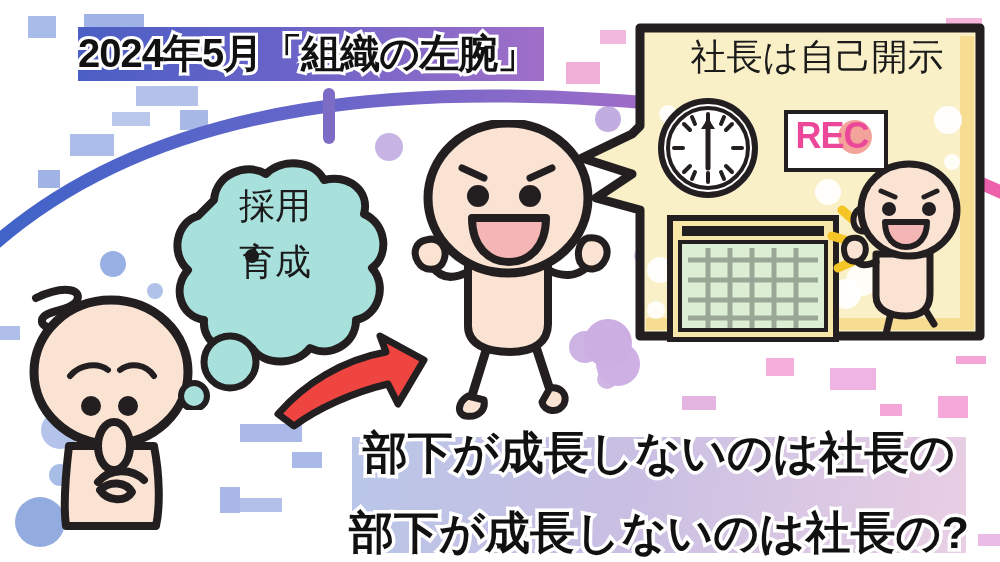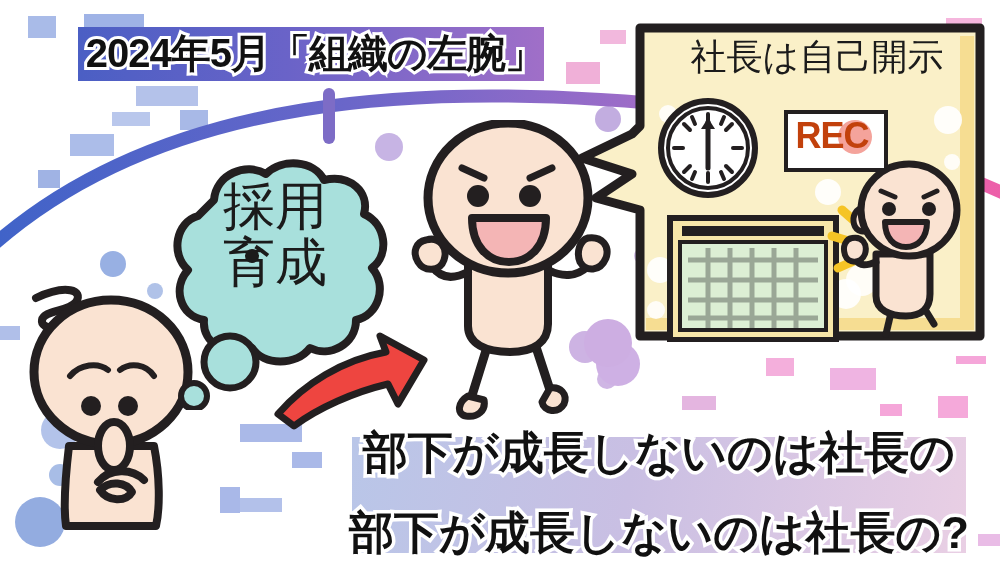--- a/index.html
+++ b/index.html
@@ -30,21 +30,21 @@
     background: linear-gradient(90deg, #4b5fc4 0%, #6a63c8 45%, #a06fc8 100%);
     z-index: 40;
   }
   #title-text {
     position: absolute;
     left: 78px;
     top: 26px;
     width: 466px;
     height: 56px;
     line-height: 54px;
-    text-align: right;
+    text-align: left;
     font-size: 40px;
     font-weight: 700;
     color: #111111;
     letter-spacing: -1px;
     -webkit-text-stroke: 6px #ffffff;
     paint-order: stroke fill;
     z-index: 41;
     white-space: nowrap;
   }
 
@@ -79,21 +79,21 @@
     gap: 24px;
   }
 
   
   #thought-text {
     position: absolute;
     left: 185px;
     top: 178px;
     width: 180px;
     text-align: center;
-    font-size: 52px;
+    font-size: 36px;
     font-weight: 500;
     color: #1b1b1b;
     line-height: 56px;
     z-index: 25;
     white-space: nowrap;
   }
   #thought-dot {
     position: absolute;
     left: 245px;
     top: 249px;
@@ -143,21 +143,21 @@
     position: absolute;
     left: 784px;
     top: 110px;
     width: 96px;
     height: 54px;
     line-height: 52px;
     text-align: center;
     font-size: 36px;
     font-weight: 700;
     letter-spacing: -1px;
-    color: #c2410c;
+    color: #ec4899;
     z-index: 36;
   }
 </style>
 </head>
 <body>
 
 <div id="canvas">
 
   <svg class="layer" viewBox="0 0 1000 562">
 

